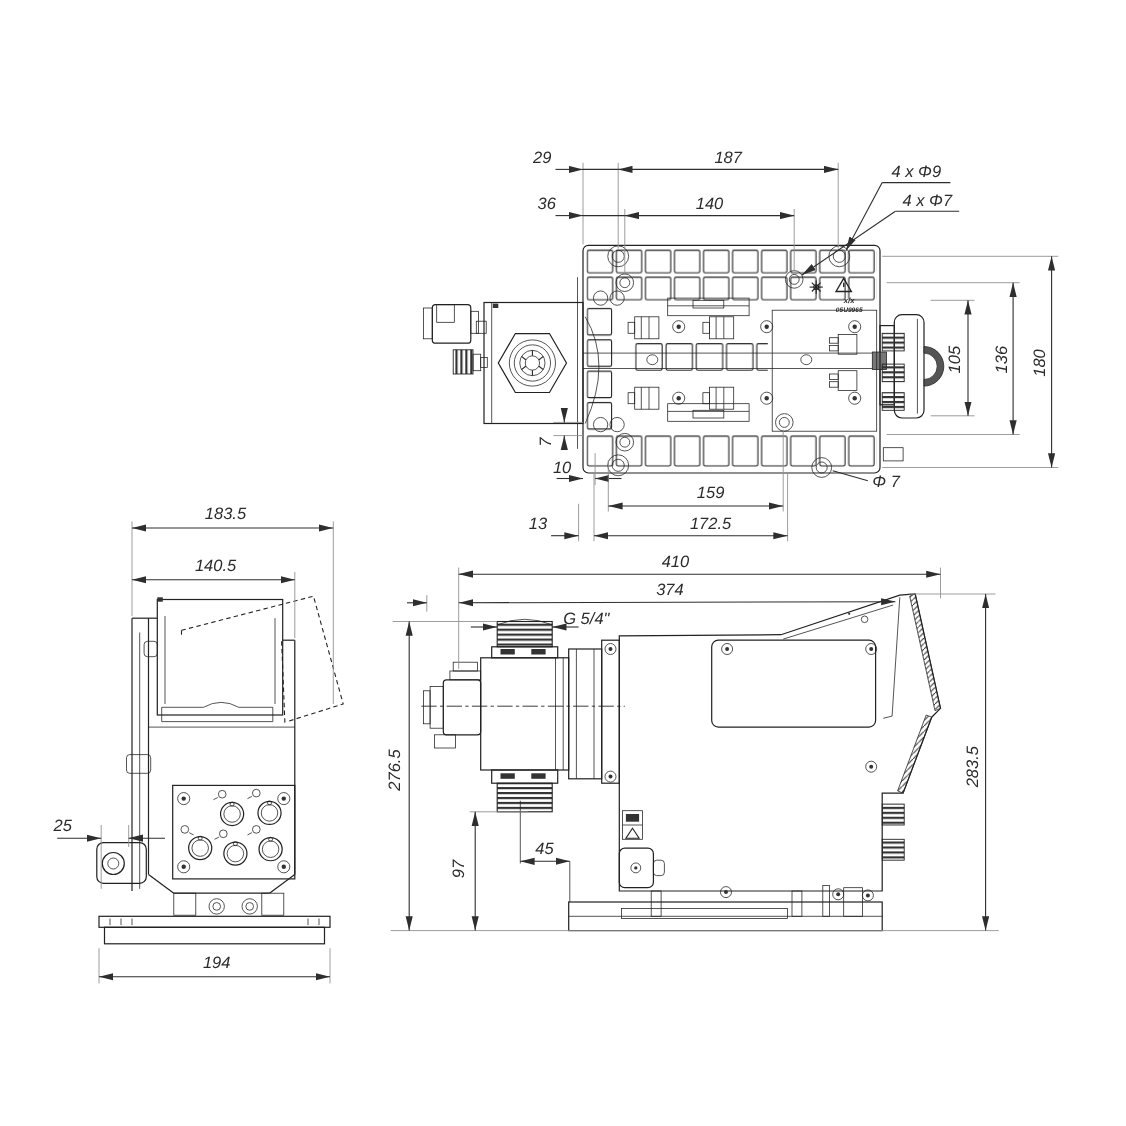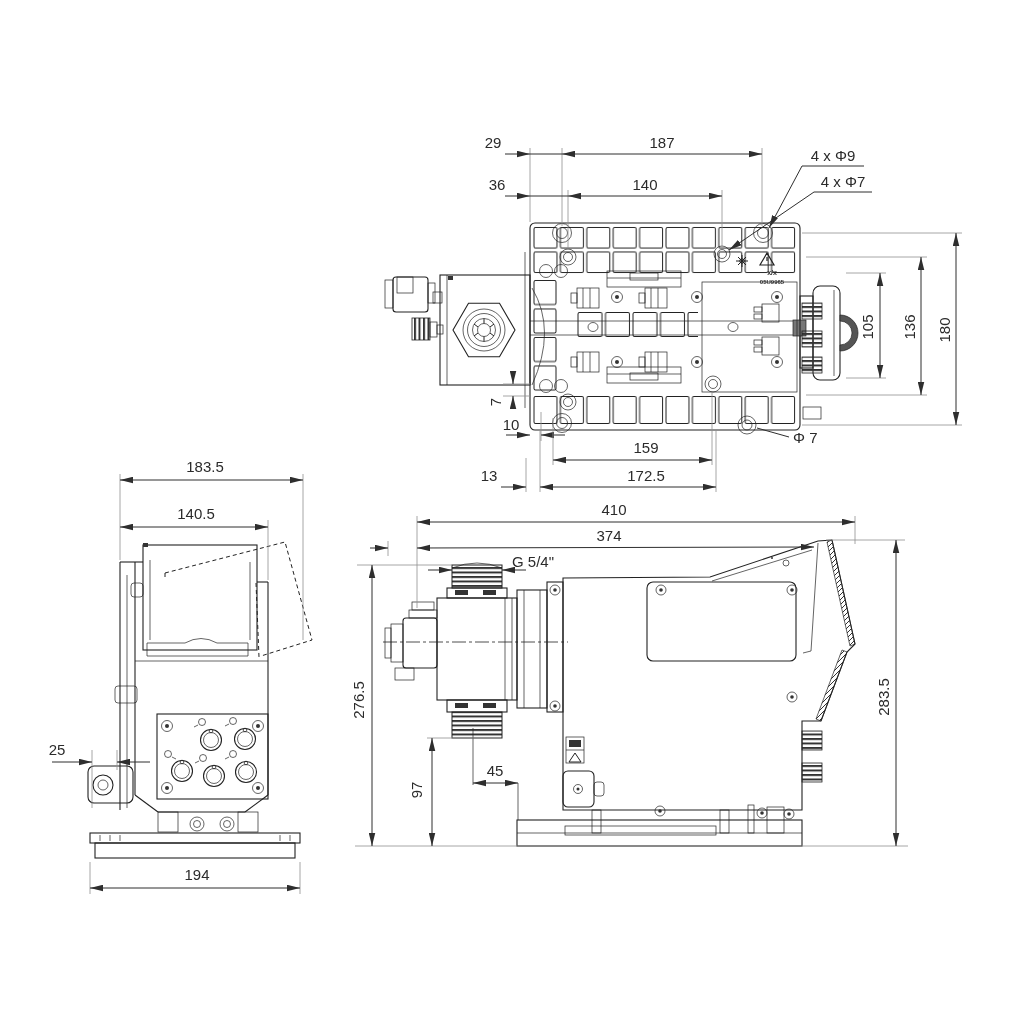--- a/index.html
+++ b/index.html
@@ -1,16 +1,16 @@
 <!DOCTYPE html>
 <html><head>
 <meta charset="utf-8">
 <style>
   html,body{margin:0;padding:0;background:#fff;}
-  .canvas{width:1024px;height:1024px;background:#ffffff;position:relative;}
+  .canvas{width:1024px;height:1024px;background:#ffffff;position:relative;font-style:italic;}
   svg{display:block;}
   text{font-family:"Liberation Sans","DejaVu Sans",sans-serif;font-size:15px;fill:#2b2b2b;}
   .sm{font-size:7px;font-weight:bold;}
   .sm2{font-size:6px;font-weight:bold;}
   .o{fill:none;stroke:#222;stroke-width:1.1;}
   .t{fill:none;stroke:#222;stroke-width:0.7;}
   .d{fill:none;stroke:#2e2e2e;stroke-width:1;}
   .e{fill:none;stroke:#8f8f8f;stroke-width:0.8;}
   .dk{fill:#333;stroke:none;}
 </style>

